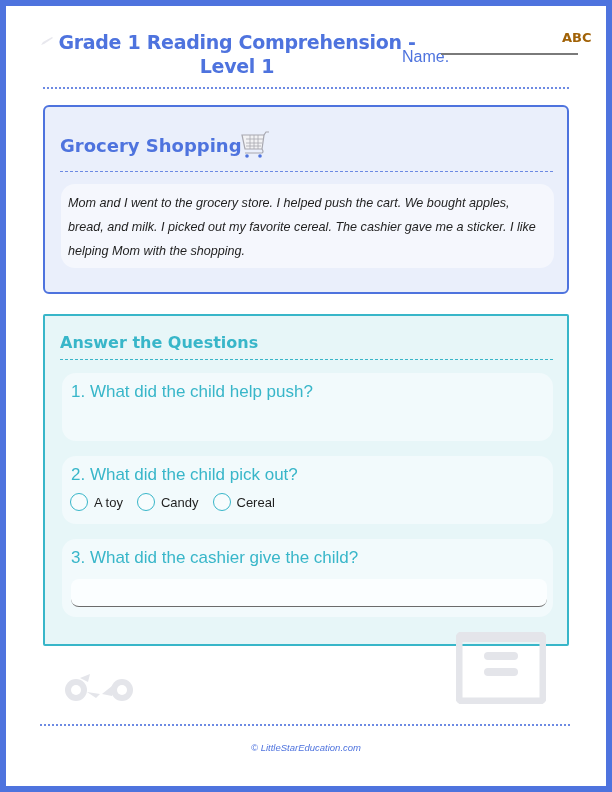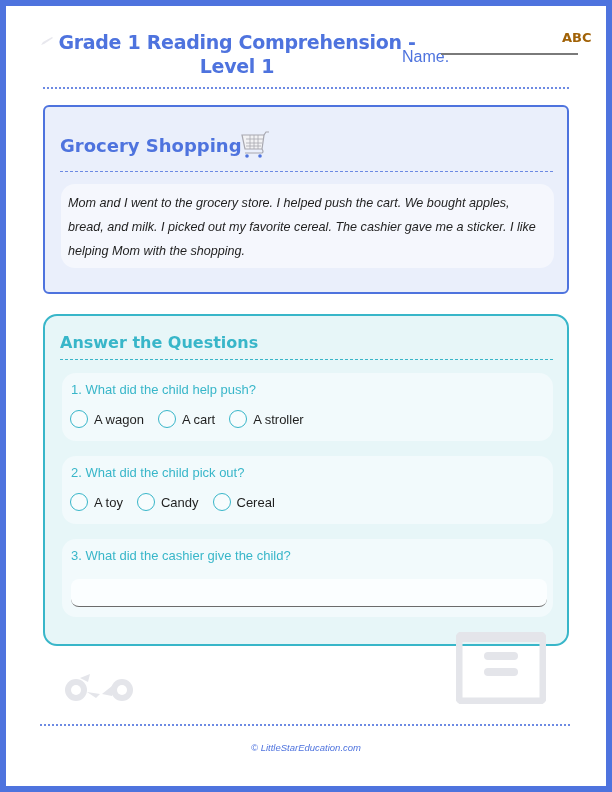--- a/index.html
+++ b/index.html
@@ -32,29 +32,29 @@
   .story-title { position: absolute; left: 15px; top: 28px; color: #4e73de; font-weight: bold; font-size: 18px; }
   .cart-icon { position: absolute; left: 195px; top: 24px; width: 30px; height: 28px; }
   .story-sep { position: absolute; left: 15px; top: 64px; width: 493px; border-top: 1.5px dashed #6d8ae3; }
   .story-text-box {
     position: absolute; left: 16px; top: 77px; width: 493px; height: 84px;
     background: #f5f7fd; border-radius: 14px; box-sizing: border-box; padding: 7px 7px;
     font-family: "Liberation Sans", sans-serif; font-size: 12.6px; line-height: 24px; color: #1f1f1f; font-style: italic;
   }
   .q-card {
     position: absolute; left: 43px; top: 314px; width: 526px; height: 332px;
-    box-sizing: border-box; border: 2.5px solid #38b6c9; border-radius: 14px;
+    box-sizing: border-box; border: 2.5px solid #38b6c9; border-radius: 2px;
     background: #e7f6f8;
   }
   .q-title { position: absolute; left: 15px; top: 17px; color: #38b6c9; font-weight: bold; font-size: 16px; }
   .q-sep { position: absolute; left: 15px; top: 43px; width: 493px; border-top: 1.5px dashed #38b6c9; }
   .q-box {
     position: absolute; left: 17px; width: 491px; background: #f2fafc; border-radius: 14px;
   }
-  .q-text { position: absolute; left: 9px; top: 9px; color: #38b6c9; font-size: 13px; font-family: "Liberation Sans", sans-serif; }
+  .q-text { position: absolute; left: 9px; top: 9px; color: #38b6c9; font-size: 17px; font-family: "Liberation Sans", sans-serif; }
   .options { position: absolute; left: 8px; top: 37px; display: flex; gap: 14px; align-items: center; }
   .option { display: flex; align-items: center; gap: 6px; font-family: "Liberation Sans", sans-serif; font-size: 13px; color: #1f1f1f; }
   .radio { width: 16px; height: 16px; border: 1.5px solid #38b6c9; border-radius: 50%; background: #f7fcfd; }
   .answer-field {
     position: absolute; left: 9px; top: 40px; width: 476px; height: 28px;
     background: #fbfeff; border-radius: 8px; border-bottom: 1.5px solid #6b6b6b; box-sizing: border-box;
   }
   .deco-book { position: absolute; left: 456px; top: 632px; width: 90px; height: 72px; }
   .deco-glasses { position: absolute; left: 62px; top: 672px; width: 76px; height: 32px; }
   .footer { position: absolute; left: 0; top: 742px; width: 612px; text-align: center; color: #4e73de; font-size: 9.5px; font-family: "Liberation Sans", sans-serif; font-style: italic; }
@@ -92,34 +92,20 @@
   <div class="story-sep"></div>
   <div class="story-text-box">Mom and I went to the grocery store. I helped push the cart. We bought apples, bread, and milk. I picked out my favorite cereal. The cashier gave me a sticker. I like helping Mom with the shopping.</div>
 </div>
 
 <div class="q-card">
   <div class="q-title">Answer the Questions</div>
   <div class="q-sep"></div>
 
   <div class="q-box" style="top:57px; height:68px;">
     <div class="q-text">1. What did the child help push?</div>
-    <div class="options">
-      <label class="option">
-        <span class="radio"></span>
-        <span>A wagon</span>
-      </label>
-      <label class="option">
-        <span class="radio"></span>
-        <span>A cart</span>
-      </label>
-      <label class="option">
-        <span class="radio"></span>
-        <span>A stroller</span>
-      </label>
-    </div>
   </div>
 
   <div class="q-box" style="top:140px; height:68px;">
     <div class="q-text">2. What did the child pick out?</div>
     <div class="options">
       <label class="option">
         <span class="radio"></span>
         <span>A toy</span>
       </label>
       <label class="option">

